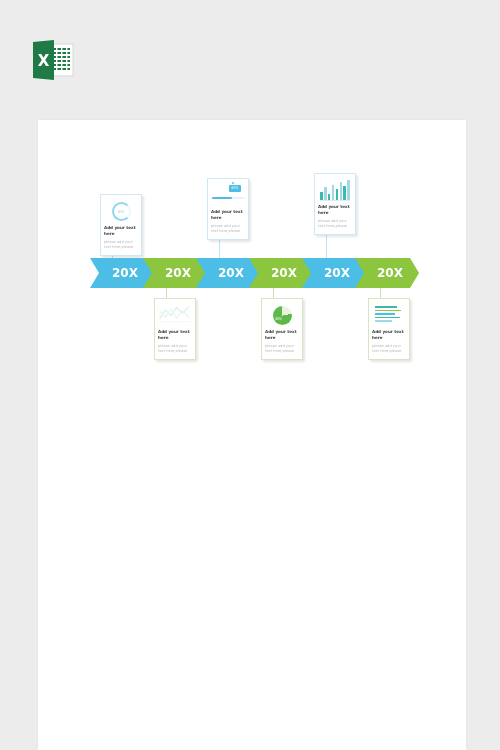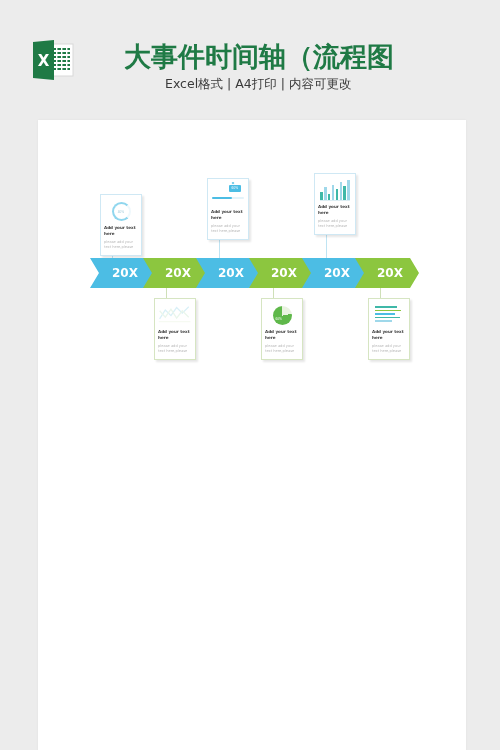--- a/index.html
+++ b/index.html
@@ -157,22 +157,20 @@
       <g fill="#ffffff">
         <rect x="26" y="7" width="1.4" height="24"></rect>
         <rect x="31" y="7" width="1.4" height="24"></rect>
         <rect x="36" y="7" width="1.4" height="24"></rect>
       </g>
       <path d="M3 2 L24 0 L24 40 L3 38 Z" fill="#1f7a45"></path>
       <text x="13.5" y="26" font-family="DejaVu Sans, sans-serif" font-size="15" font-weight="bold" fill="#ffffff" text-anchor="middle">X</text>
     </svg>
   </div>
 
-  <div class="title">大事件时间轴（流程图</div>
-  <div class="subtitle">Excel格式 | A4打印 | 内容可更改</div>
 </div>
 
 <div class="page">
 
   <div class="info">
 
     <div class="conn up" style="left:22px;  top:57px; height:16px;"></div>
     <div class="conn up" style="left:129px; top:40px; height:33px;"></div>
     <div class="conn up" style="left:236px; top:35px; height:38px;"></div>
 

